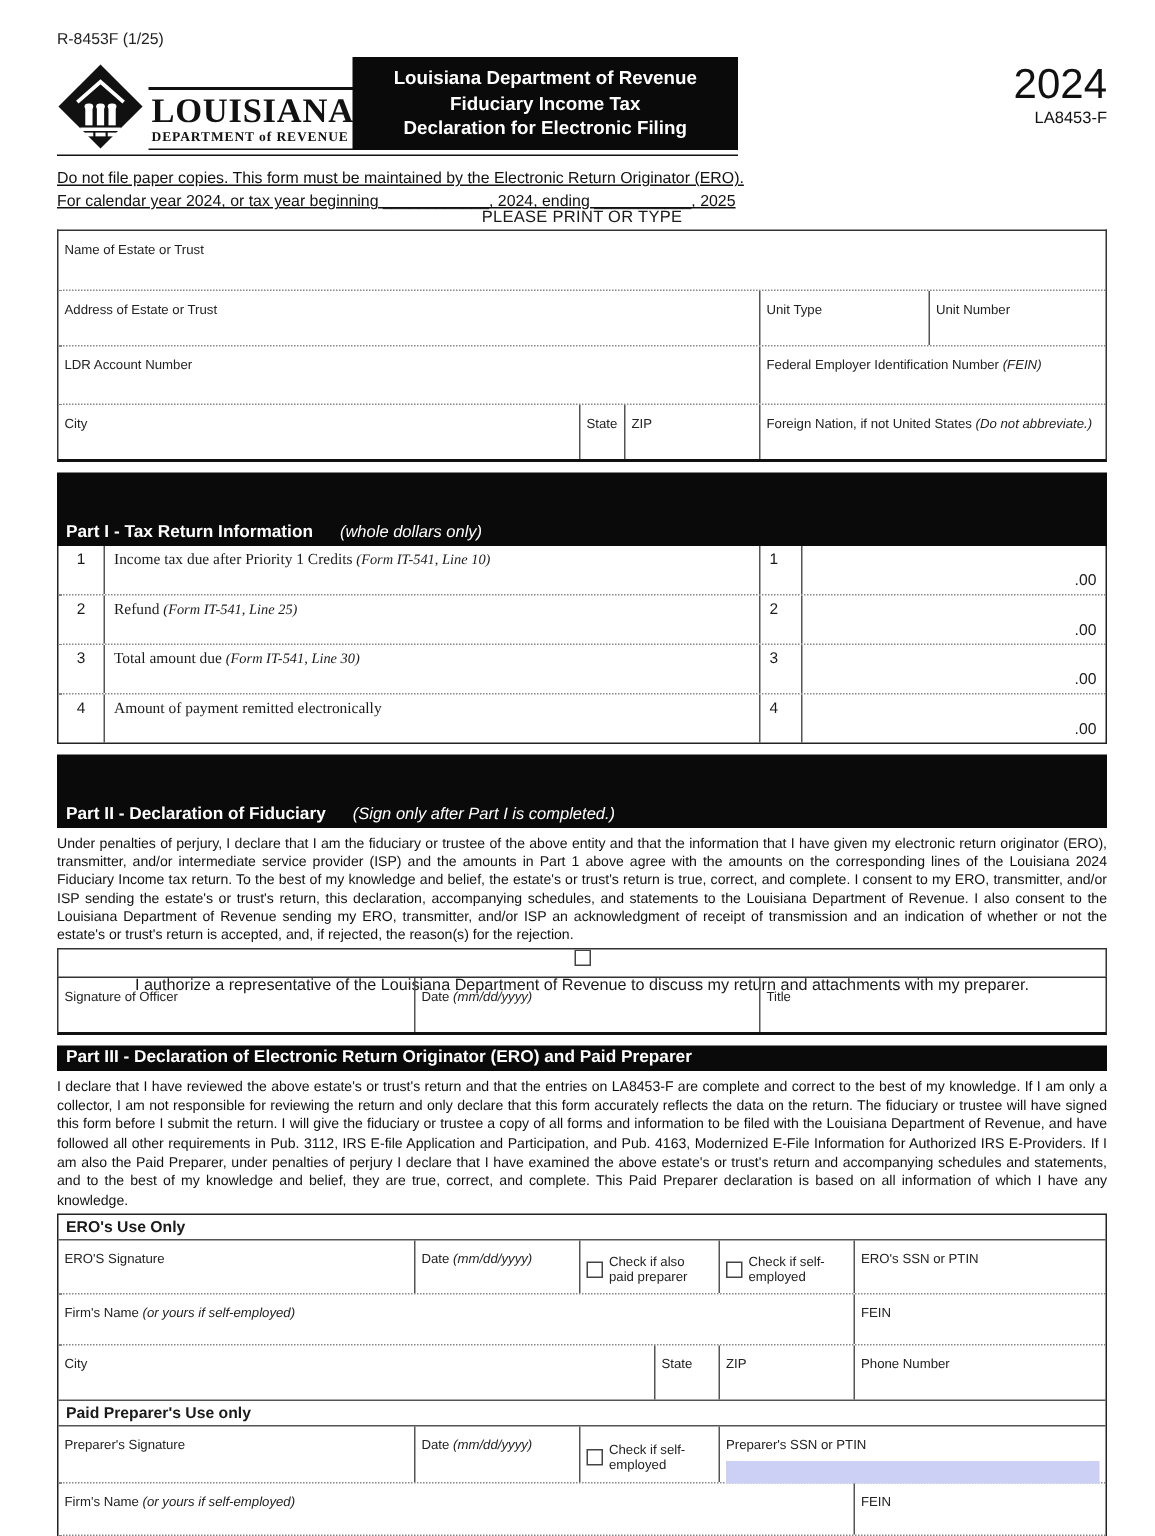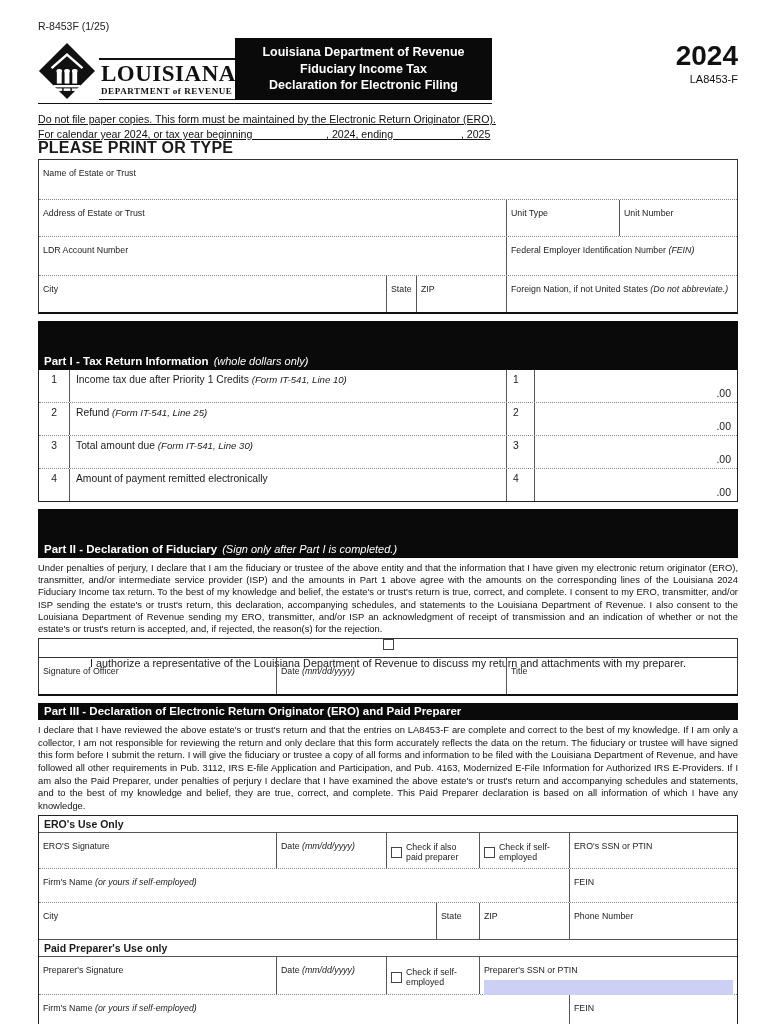--- a/index.html
+++ b/index.html
@@ -14,49 +14,49 @@
   .logo-mark{width:58px;height:58px;flex:0 0 58px;}
   .logo-text{margin-left:3px;border-top:2px solid #111;border-bottom:1px solid #111;
              padding:2px 2px 3px 2px;flex:1;}
   .logo-name{font-family:"Liberation Serif",serif;font-weight:bold;font-size:23px;
              letter-spacing:.5px;line-height:24px;color:#111;}
   .logo-sub{font-family:"Liberation Serif",serif;font-weight:bold;font-size:9px;
             letter-spacing:.6px;color:#111;}
   .title-box{width:257px;background:#0a0a0a;color:#fff;display:flex;flex-direction:column;
              justify-content:center;text-align:center;font-weight:bold;font-size:12.5px;line-height:16.5px;}
   .year-block{margin-left:auto;text-align:right;padding-top:4px;}
-  .year{font-size:28px;font-weight:bold;line-height:28px;color:#111;margin-left:36px;}
+  .year{font-size:28px;font-weight:normal;line-height:28px;color:#111;margin-left:36px;}
   .form-code{font-size:11px;margin-top:3px;color:#111;}
   .header-rule{width:454px;border-bottom:1.5px solid #111;margin-top:3px;}
 
   .intro{margin-top:8px;font-size:10.6px;line-height:15px;color:#111;text-decoration:underline;}
-  .print-notice{text-align:left;font-weight:bold;font-size:16px;margin-top:-3px;letter-spacing:.2px;}
+  .print-notice{text-align:center;font-weight:normal;font-size:11px;margin-top:-3px;letter-spacing:.2px;}
 
   
   .lbl{font-size:8.8px;color:#222;}
   .it{font-style:italic;}
   .cell{padding:2px 4px;box-sizing:border-box;}
   .vline{border-left:1px solid #555;}
   .dotted-top{border-top:1px dotted #888;}
 
   
   .etable{margin-top:2px;border:1px solid #333;border-bottom:2px solid #111;}
   .erow{display:flex;}
   .h40{height:39px}.h38{height:38px}.h36{height:36px}
 
   
   .part-bar{background:#0a0a0a;color:#fff;font-size:11.5px;font-weight:bold;
-            padding:2px 6px 3px 6px;margin-top:7px;display:flex;align-items:baseline;gap:5px;}
+            padding:2px 6px 3px 6px;margin-top:7px;display:flex;align-items:baseline;gap:18px;}
   .part-bar .it{font-weight:normal;font-size:11px;margin-top:32px;}
 
   
   .p1{border:1.5px solid #222;border-top:none;}
   .p1row{display:flex;height:32px;}
   .p1 .num{flex:0 0 30px;text-align:center;font-size:10.3px;padding-top:4px;box-sizing:border-box;}
-  .p1 .desc{flex:0 0 437px;font-size:10.3px;padding:4px 4px 0 6px;box-sizing:border-box;}
+  .p1 .desc{flex:0 0 437px;font-size:10.3px;padding:4px 4px 0 6px;box-sizing:border-box;font-family:Liberation Serif, serif;}
   .p1 .desc .it{font-size:9.6px;}
   .p1 .num2{flex:0 0 28px;font-size:10.3px;padding:4px 0 0 6px;box-sizing:border-box;}
   .p1 .amt{flex:1;position:relative;}
   .p1 .amt .suffix{position:absolute;right:6px;bottom:3px;font-size:10.5px;text-align:right;}
 
   .decl{font-size:9.4px;line-height:12.2px;text-align:justify;color:#111;margin-top:3px;padding:1px 0 3px 0;}
   .decl3{line-height:12.6px;}
 
   .auth-row{border:1px solid #333;border-bottom:none;display:flex;align-items:center;gap:7px;
             padding:0 5px;height:19px;font-size:10.8px;box-sizing:border-box;flex-direction:column;}

